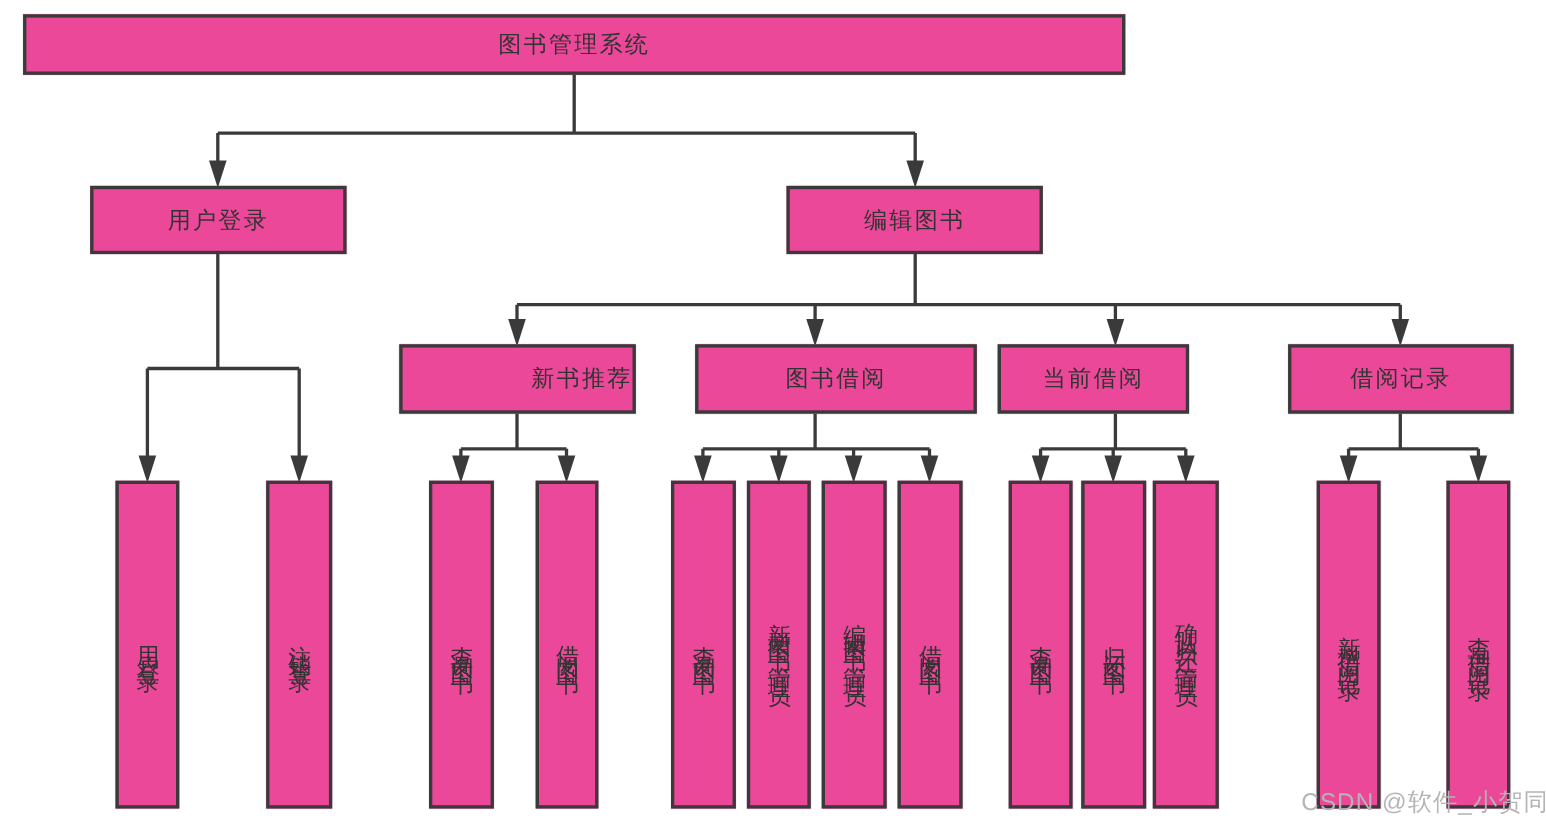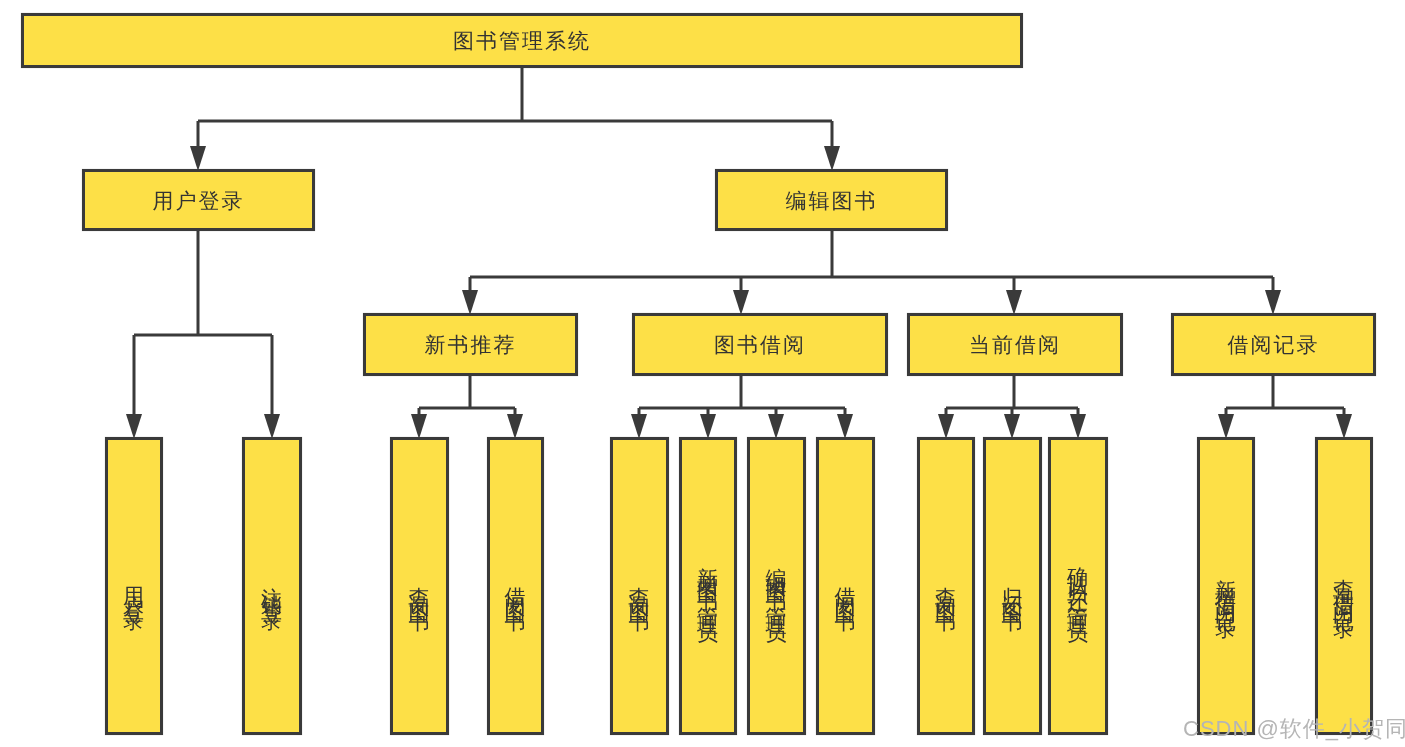--- a/index.html
+++ b/index.html
@@ -2,21 +2,21 @@
 <html><head>
 <meta charset="utf-8">
 <style>
   html,body{margin:0;padding:0;}
   body{
     width:1405px;height:747px;position:relative;background:#ffffff;
     font-family:"Liberation Sans","DejaVu Sans",sans-serif;overflow:hidden;
   }
   #connectors{position:absolute;left:0;top:0;width:1405px;height:747px;}
   .box{
-    position:absolute;box-sizing:border-box;border:3px solid #3a3a3a;background:#fde047;
+    position:absolute;box-sizing:border-box;border:3px solid #3a3a3a;background:#ec4899;
     display:flex;align-items:center;justify-content:center;
     font-size:21px;color:#333333;letter-spacing:2px;line-height:1;
     box-shadow:0 0 1px rgba(0,0,0,.25);
   }
   .vbox span{
     writing-mode:vertical-rl;text-orientation:mixed;letter-spacing:8px;
     font-size:21px;color:#333333;white-space:nowrap;
   }
   .watermark{
     position:absolute;left:1183px;top:714px;width:215px;text-align:right;
@@ -70,27 +70,27 @@
   <span>图书管理系统</span>
 </div>
 
 <div class="box" style="left:82px;top:169px;width:233px;height:62px;">
   <span>用户登录</span>
 </div>
 <div class="box" style="left:715px;top:169px;width:233px;height:62px;">
   <span>编辑图书</span>
 </div>
 
-<div class="box" style="left:363px;top:313px;width:215px;height:63px;">
+<div class="box" style="left:363px;top:313px;width:215px;height:63px;justify-content:flex-end;">
   <span>新书推荐</span>
 </div>
 <div class="box" style="left:632px;top:313px;width:256px;height:63px;justify-content:center;">
   <span>图书借阅</span>
 </div>
-<div class="box" style="left:907px;top:313px;width:216px;height:63px;">
+<div class="box" style="left:907px;top:313px;width:174px;height:63px;">
   <span>当前借阅</span>
 </div>
 <div class="box" style="left:1171px;top:313px;width:205px;height:63px;">
   <span>借阅记录</span>
 </div>
 
 <div class="box vbox" style="left:105px;top:437px;width:58px;height:298px;">
   <span>用户登录</span>
 </div>
 <div class="box vbox" style="left:242px;top:437px;width:60px;height:298px;">

